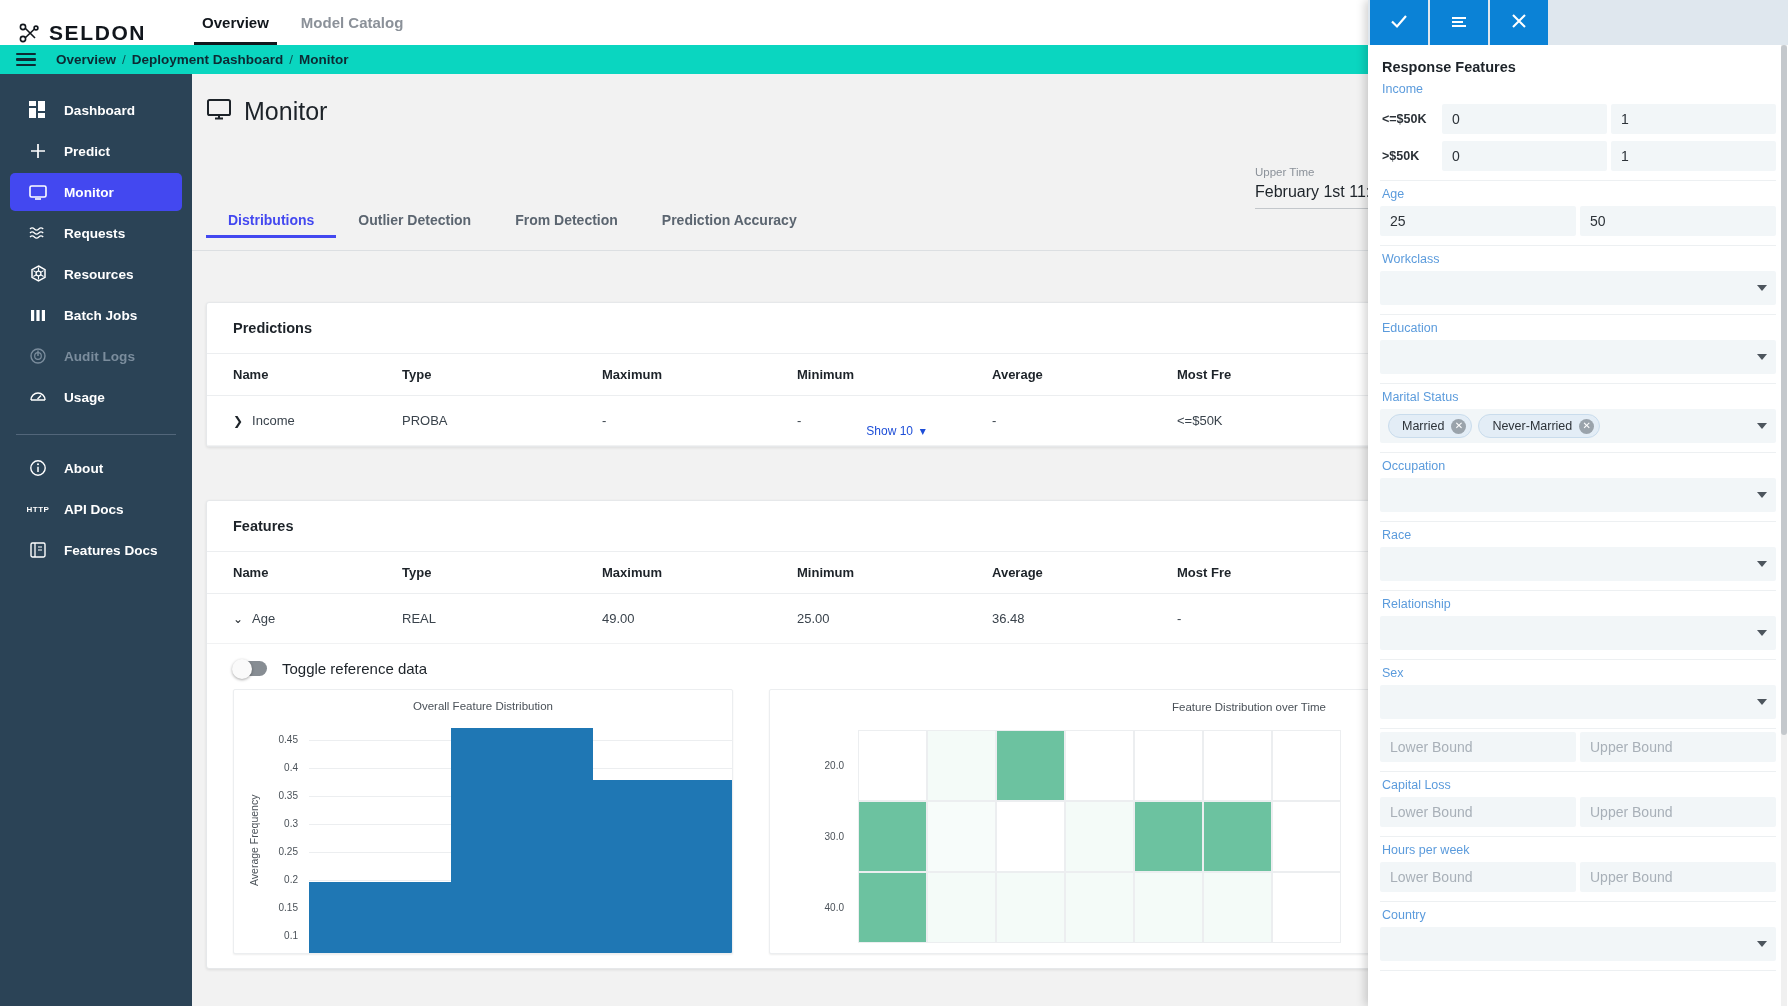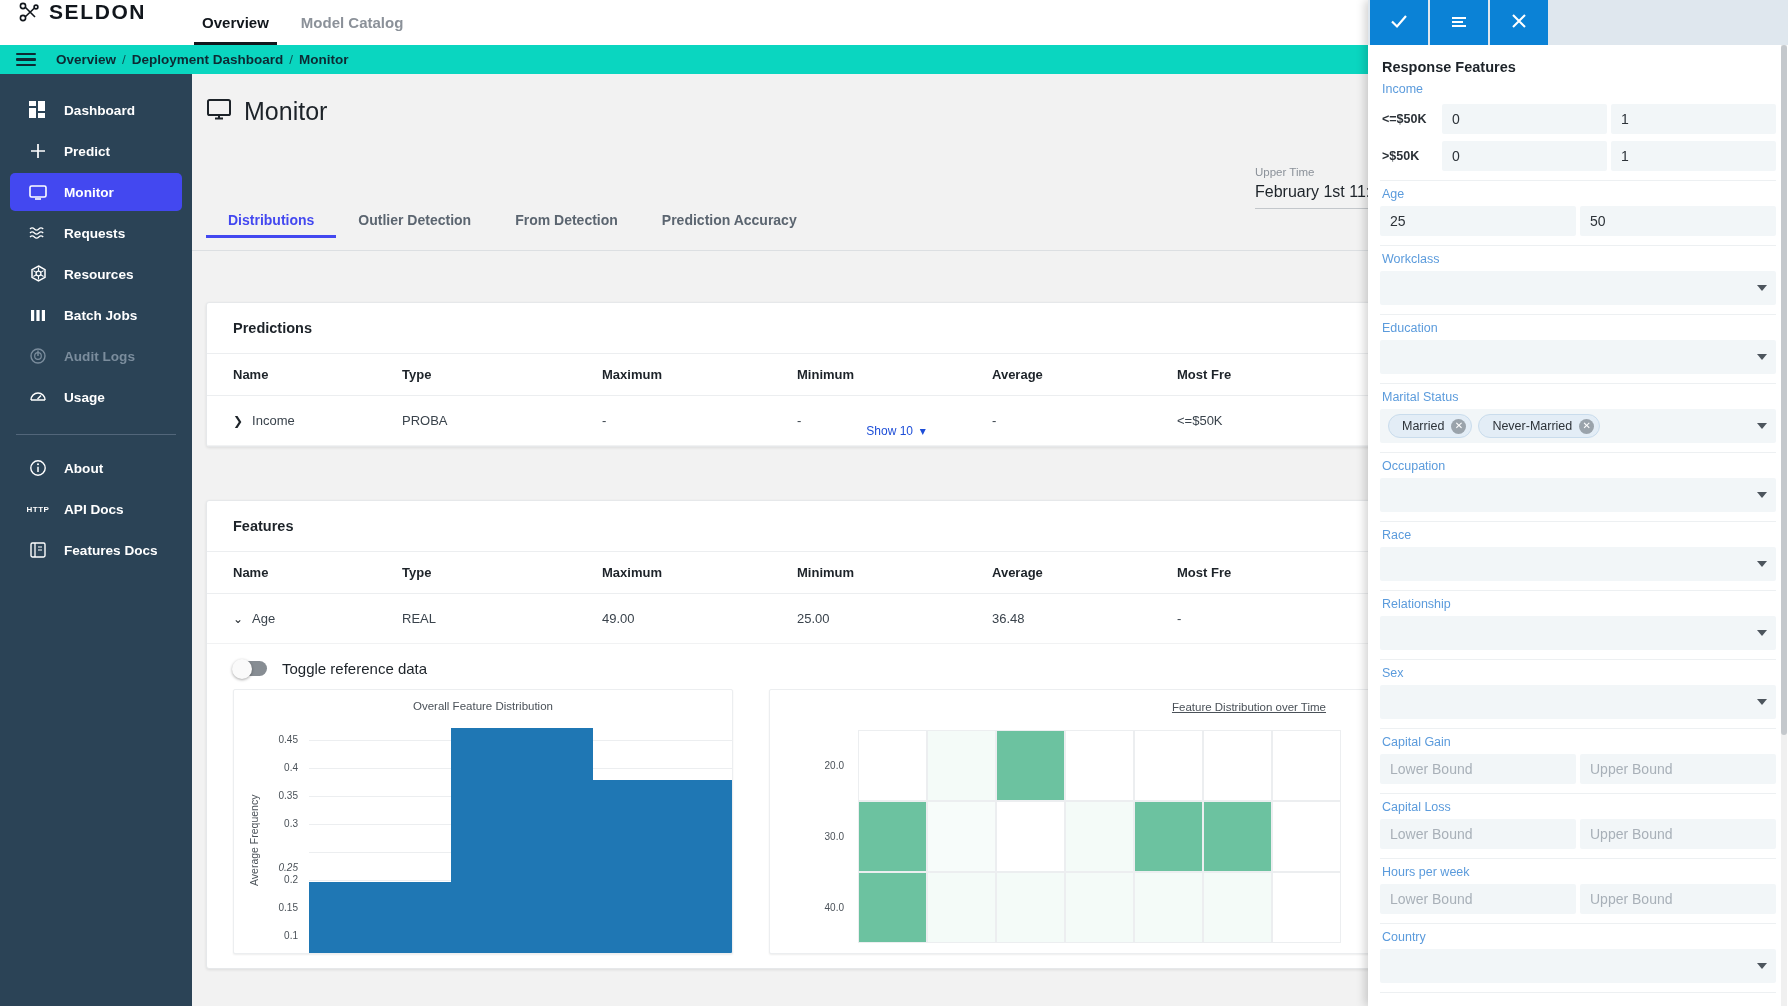--- a/index.html
+++ b/index.html
@@ -8,21 +8,21 @@
     width: 1788px; height: 1006px;
     overflow: hidden;
     font-family: "Liberation Sans", sans-serif;
     background: #f2f2f2;
   }
 
   
   .topbar {
     position: absolute; top: 0; left: 0; width: 1572px; height: 45px;
     background: #ffffff;
-    display: flex; align-items: flex-start;
+    display: flex; align-items: flex-end;
     z-index: 5;
   }
   .logo-wrap { display: flex; align-items: center; margin-left: 18px; }
   .logo-mark { width: 24px; height: 24px; }
   .logo-text {
     font-size: 21px; letter-spacing: 1.6px; font-weight: 600;
     color: #11161c; margin-left: 7px;
   }
   .topnav { display: flex; align-items: center; height: 45px; margin-left: 40px; }
   .topnav-item {
@@ -147,21 +147,21 @@
     background: #ffffff; border: 1px solid #eceef0; border-radius: 2px;
     box-shadow: 0 1px 2px rgba(0,0,0,.07);
     position: relative; overflow: hidden;
   }
   .chart-a { width: 500px; height: 265px; }
   .chart-b { width: 660px; height: 265px; }
   .chart-title {
     position: absolute; top: 10px; width: 100%; text-align: center;
     font-size: 11.5px; color: #4a5158;
   }
-  .chart-title.right { text-align: center; text-decoration: underline; }
+  .chart-title.right { text-align: center; }
   .ytick { position: absolute; font-size: 10px; color: #4a5158; text-align: right; }
   .gridline { position: absolute; height: 1px; background: #eceef0; }
   .ylabel {
     position: absolute; font-size: 10.5px; color: #4a5158;
     transform: rotate(-90deg); transform-origin: left top; white-space: nowrap;
   }
   .bar { position: absolute; background: #1f77b4; bottom: 0; }
 
   .hm-cell { position: absolute; border: 1px solid #eceef0; }
 
@@ -501,21 +501,21 @@
         <div class="gridline" style="left:75px; right:0; top:190px;"></div>
         <div class="gridline" style="left:75px; right:0; top:218px;"></div>
         <div class="gridline" style="left:75px; right:0; top:246px;"></div>
 
         <div class="ylabel" style="left:14px; top:196px;">Average Frequency</div>
 
         <div class="ytick" style="left:22px; top:44px; width:42px;">0.45</div>
         <div class="ytick" style="left:22px; top:72px; width:42px;">0.4</div>
         <div class="ytick" style="left:22px; top:100px; width:42px;">0.35</div>
         <div class="ytick" style="left:22px; top:128px; width:42px;">0.3</div>
-        <div class="ytick" style="left:22px; top:172px; width:42px;font-style:italic;">0.25</div>
+        <div class="ytick" style="left:22px; top:156px; width:42px;">0.25</div>
         <div class="ytick" style="left:22px; top:184px; width:42px;">0.2</div>
         <div class="ytick" style="left:22px; top:212px; width:42px;">0.15</div>
         <div class="ytick" style="left:22px; top:240px; width:42px;">0.1</div>
 
         <div class="bar" style="left:75px;  width:142px; height:71px;"></div>
         <div class="bar" style="left:217px; width:142px; height:225px;"></div>
         <div class="bar" style="left:359px; width:142px; height:173px;"></div>
       </div>
 
       <div class="chartcard chart-b">
@@ -666,21 +666,20 @@
 
     <div class="field">
       <div class="field-label">Sex</div>
       <div class="select">
         <span></span>
         <span class="caret"></span>
       </div>
     </div>
 
     <div class="field">
-      <div class="field-label">Capital Gain</div>
       <div class="field-row">
         <input class="inp" placeholder="Lower Bound" style="">
         <input class="inp" placeholder="Upper Bound" style="">
       </div>
     </div>
 
     <div class="field">
       <div class="field-label">Capital Loss</div>
       <div class="field-row">
         <input class="inp" placeholder="Lower Bound" style="">

